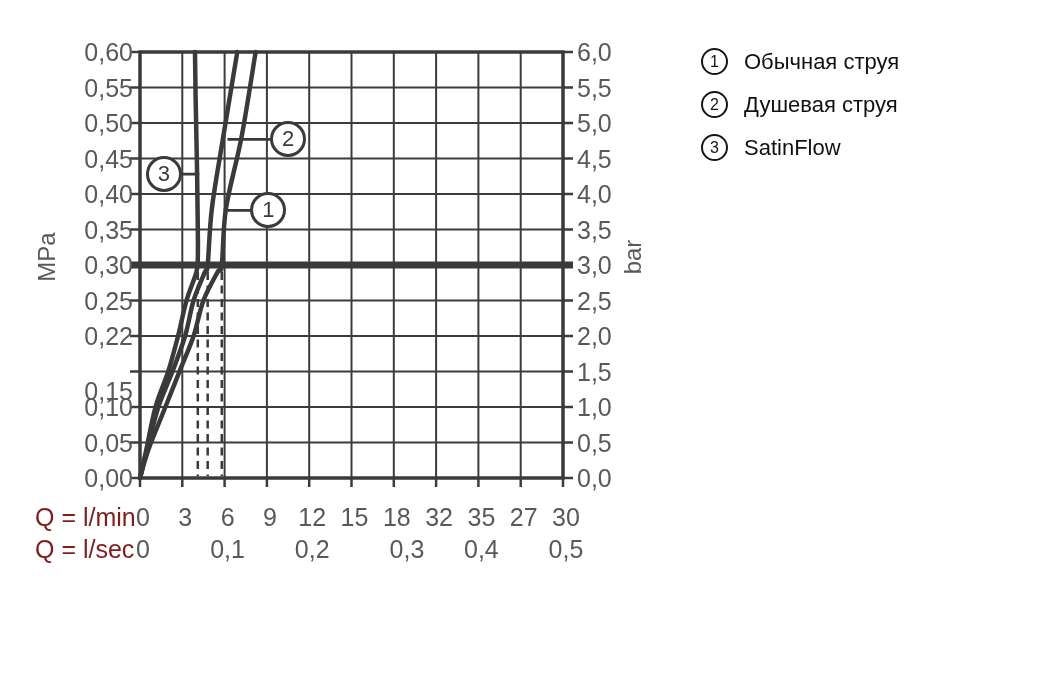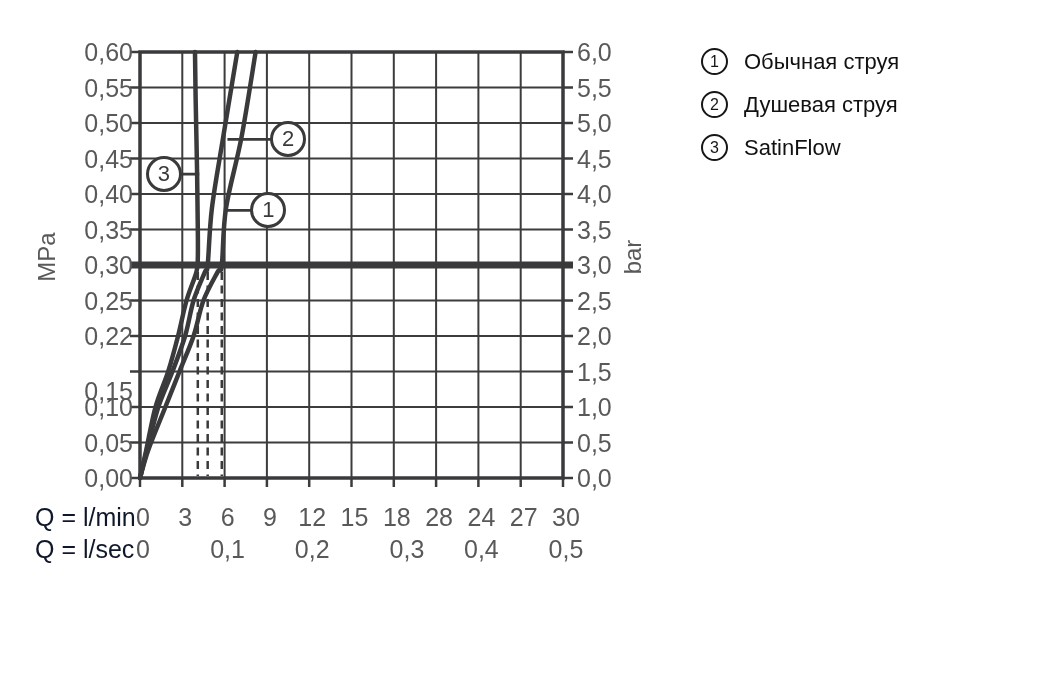--- a/index.html
+++ b/index.html
@@ -5,21 +5,21 @@
   html,body{margin:0;padding:0;background:#fff;}
   .screen{position:relative;width:1059px;height:675px;background:#ffffff;overflow:hidden;
           font-family:"Liberation Sans",sans-serif;}
   #chart-svg{position:absolute;left:0;top:0;}
   .tick-label{position:absolute;font-size:25px;color:#58595b;white-space:nowrap;line-height:1;}
   .t-left{transform:translate(-100%,-50%);}
   .t-right{transform:translate(0,-50%);}
   .t-x{transform:translate(-50%,-50%);}
   .unit-label{position:absolute;font-size:24px;color:#58595b;white-space:nowrap;line-height:1;
               transform:translate(-50%,-50%) rotate(-90deg);}
-  .q-label{position:absolute;font-size:25px;color:#0f172a;white-space:nowrap;line-height:1;
+  .q-label{position:absolute;font-size:25px;color:#7f1d1d;white-space:nowrap;line-height:1;
            transform:translate(0,-50%);}
   .callout{position:absolute;width:30px;height:30px;border:3px solid #3a3a3c;border-radius:50%;
            background:#fff;color:#3a3a3c;font-size:22px;display:flex;align-items:center;
            justify-content:center;transform:translate(-50%,-50%);z-index:5;line-height:1;}
   .legend{position:absolute;left:701px;top:47px;display:flex;flex-direction:column;gap:14px;}
   .legend-item{display:flex;align-items:center;height:29px;}
   .legend-num{width:23px;height:23px;border:2px solid #161616;border-radius:50%;color:#161616;
               font-size:16px;display:flex;align-items:center;justify-content:center;
               flex:0 0 auto;line-height:1;}
   .legend-text{margin-left:16px;font-size:22px;color:#111;white-space:nowrap;line-height:1;}
@@ -132,22 +132,22 @@
       <div class="tick-label t-right" style="left: 577px; top: 123px;">5,0</div>
       <div class="tick-label t-right" style="left: 577px; top: 87.5px;">5,5</div>
       <div class="tick-label t-right" style="left: 577px; top: 52px;">6,0</div>
       <div class="tick-label t-x" style="left: 143px; top: 517px;">0</div>
       <div class="tick-label t-x" style="left: 185.3px; top: 517px;">3</div>
       <div class="tick-label t-x" style="left: 227.6px; top: 517px;">6</div>
       <div class="tick-label t-x" style="left: 269.9px; top: 517px;">9</div>
       <div class="tick-label t-x" style="left: 312.2px; top: 517px;">12</div>
       <div class="tick-label t-x" style="left: 354.5px; top: 517px;">15</div>
       <div class="tick-label t-x" style="left: 396.8px; top: 517px;">18</div>
-      <div class="tick-label t-x" style="left: 439.1px; top: 517px;">28</div>
-      <div class="tick-label t-x" style="left: 481.4px; top: 517px;">24</div>
+      <div class="tick-label t-x" style="left: 439.1px; top: 517px;">32</div>
+      <div class="tick-label t-x" style="left: 481.4px; top: 517px;">35</div>
       <div class="tick-label t-x" style="left: 523.7px; top: 517px;">27</div>
       <div class="tick-label t-x" style="left: 566px; top: 517px;">30</div>
       <div class="tick-label t-x" style="left: 143px; top: 549px;">0</div>
       <div class="tick-label t-x" style="left: 227.6px; top: 549px;">0,1</div>
       <div class="tick-label t-x" style="left: 312.2px; top: 549px;">0,2</div>
       <div class="tick-label t-x" style="left: 407px; top: 549px;">0,3</div>
       <div class="tick-label t-x" style="left: 481.4px; top: 549px;">0,4</div>
       <div class="tick-label t-x" style="left: 566px; top: 549px;">0,5</div>
       <div class="callout" style="left: 268.31px; top: 210.33px;">1</div>
       <div class="callout" style="left: 288.05px; top: 139.33px;">2</div>

